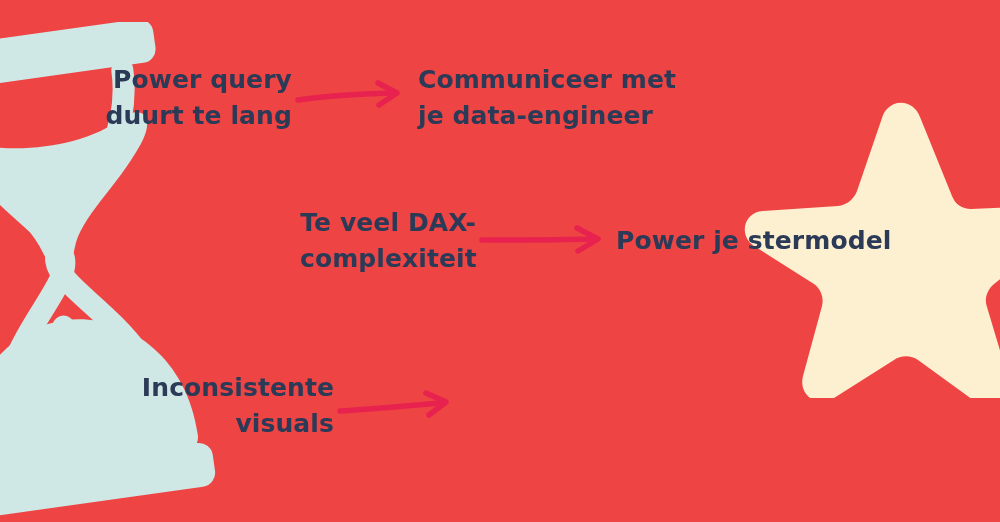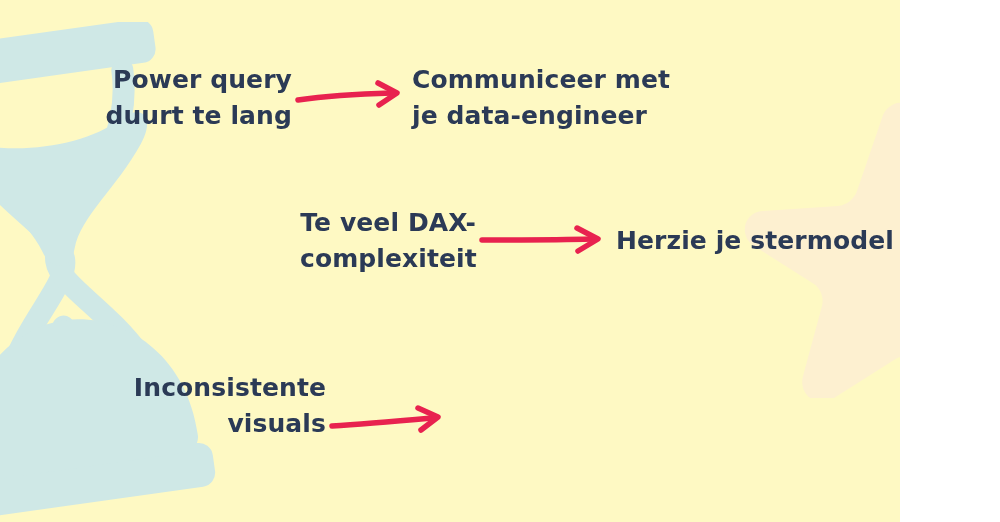--- a/index.html
+++ b/index.html
@@ -4,23 +4,23 @@
 <title>Power BI valkuilen — oplossingen</title>
 <style>
   html, body {
     margin: 0;
     padding: 0;
     background: #ffffff;
   }
 
   #canvas {
     position: relative;
-    width: 900px;
+    width: 1000px;
     height: 522px;
-    background: #fef9c3;
+    background: #ef4444;
     overflow: hidden;
     font-family: "DejaVu Sans", "Liberation Sans", sans-serif;
   }
 
   
   .deco {
     position: absolute;
     pointer-events: none;
   }
 
@@ -40,21 +40,21 @@
 
   
   .flow-row {
     position: absolute;
     display: flex;
     align-items: center;
   }
 
   #row-1 { left: 96px;  top: 62px;  }
   #row-2 { left: 300px; top: 205px; }
-  #row-3 { left: 116px; top: 370px; align-items: flex-end; }
+  #row-3 { left: 124px; top: 370px; }
 
   .problem-text,
   .solution-text {
     color: #2b3a56;
     font-size: 25px;
     line-height: 1.42;
     font-weight: 700;
     letter-spacing: .1px;
     white-space: pre-line;
   }
@@ -73,21 +73,21 @@
     display: flex;
     align-items: center;
     justify-content: center;
   }
   #row-1 .arrow-wrap { width: 118px; height: 40px; }
   #row-2 .arrow-wrap { width: 136px; height: 40px; }
   #row-3 .arrow-wrap { width: 128px; height: 40px; }
 
   .arrow-wrap svg { display: block; overflow: visible; }
 
-  #row-1 .solution-text { margin-left: 2px; }
+  #row-1 .solution-text { margin-left: 8px; }
   #row-2 .solution-text { margin-left: 4px; position: relative; z-index: 3; }
   #row-3 .solution-text { margin-left: 6px; }
 </style>
 </head>
 <body>
 
 <div id="canvas">
 
   <svg class="deco" id="hourglass-art" viewBox="0 0 300 500" aria-hidden="true">
     <g transform="rotate(-8 150 250)" fill="#cfe8e6">
@@ -167,21 +167,21 @@
     <div class="problem-text align-left">Te veel DAX-
 complexiteit</div>
 
     <div class="arrow-wrap">
       <svg width="136" height="34" viewBox="0 0 136 34" aria-hidden="true">
         <path d="M6 16 C40 16 80 16 116 15" fill="none" stroke="#e8224f" stroke-width="5.5" stroke-linecap="round"></path>
         <path d="M101 4 L122 15 L102 27" fill="none" stroke="#e8224f" stroke-width="5.5" stroke-linecap="round" stroke-linejoin="round"></path>
       </svg>
     </div>
 
-    <div class="solution-text">Herzie je stermodel</div>
+    <div class="solution-text">Power je stermodel</div>
   </div>
 
   <div class="flow-row" id="row-3">
     <div class="problem-text align-right">Inconsistente
 visuals</div>
 
     <div class="arrow-wrap">
       <svg width="128" height="34" viewBox="0 0 128 34" aria-hidden="true">
         <path d="M6 22 C38 20 72 17 106 14" fill="none" stroke="#e8224f" stroke-width="5.5" stroke-linecap="round"></path>
         <path d="M92 4 L112 13 L95 26" fill="none" stroke="#e8224f" stroke-width="5.5" stroke-linecap="round" stroke-linejoin="round"></path>

